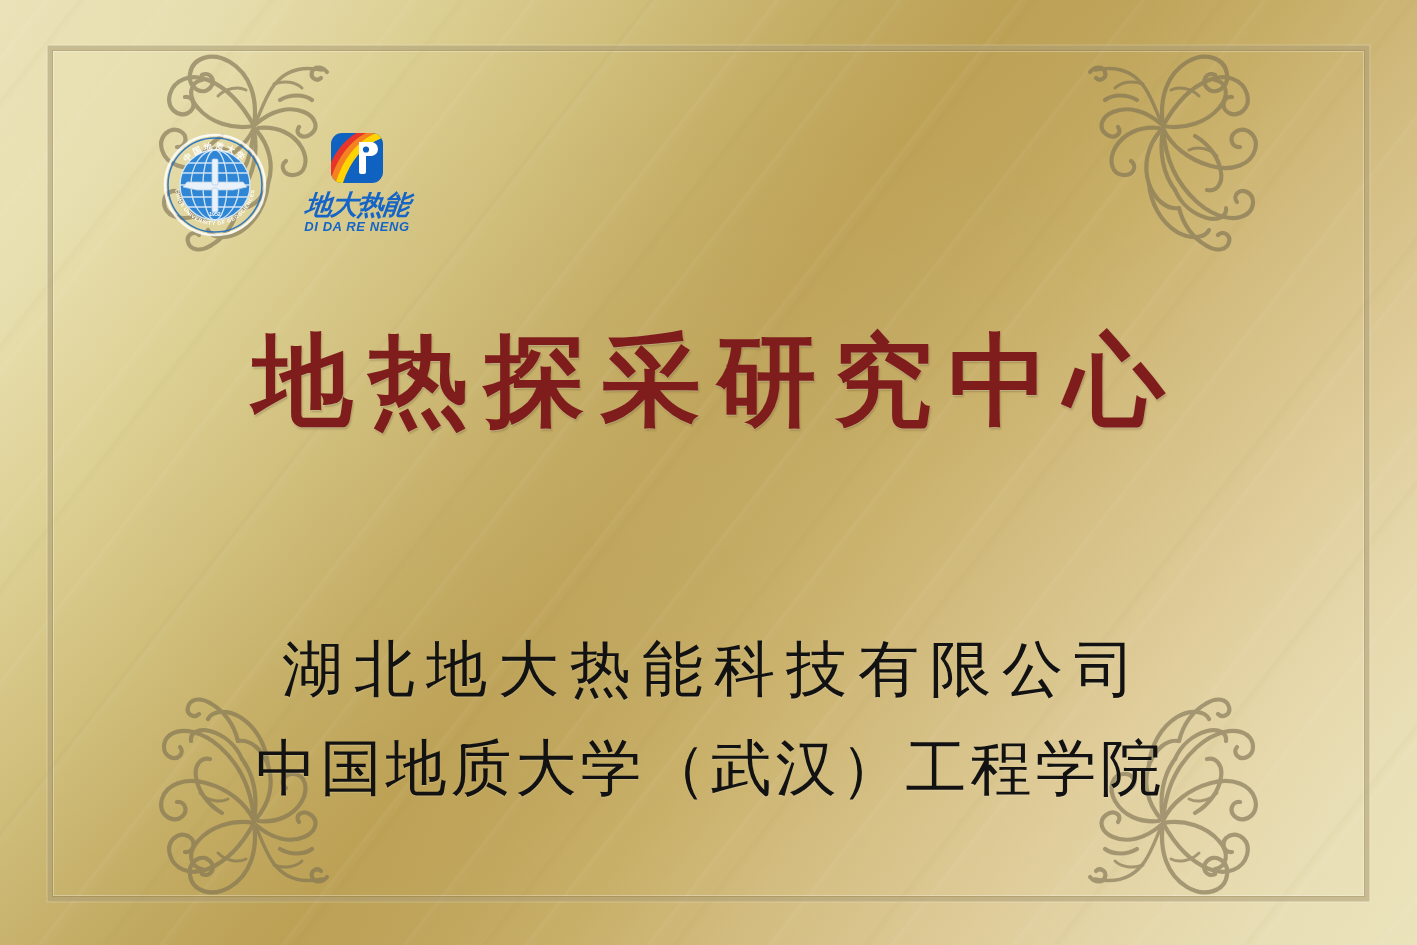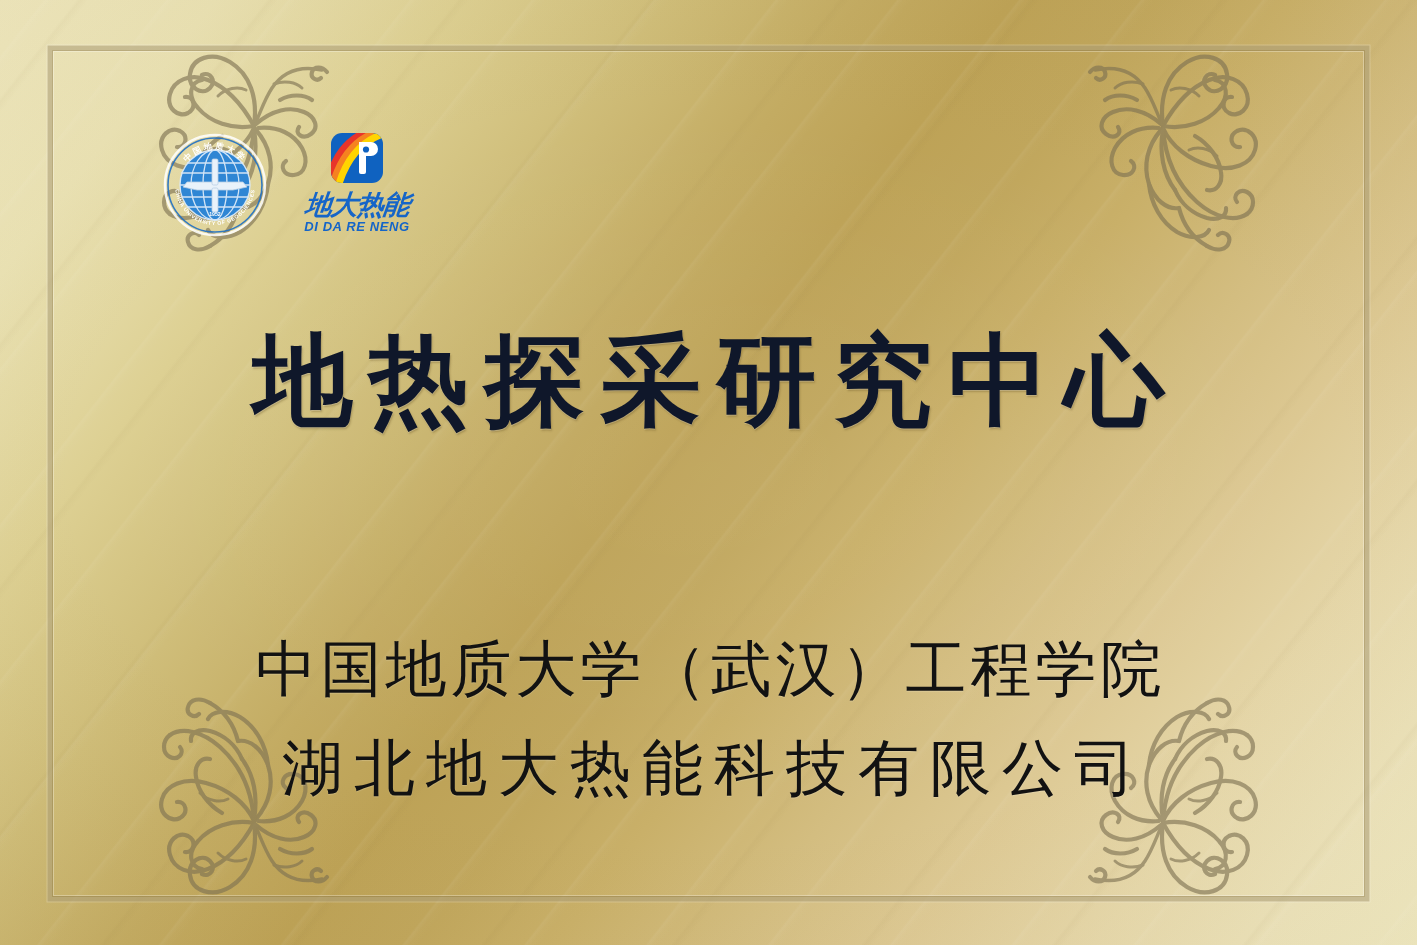--- a/index.html
+++ b/index.html
@@ -146,21 +146,21 @@
   
   .title {
     position: absolute;
     left: 0; right: 0;
     top: 327px;
     text-align: center;
     font-family: "DejaVu Sans", "Liberation Sans", sans-serif;
     font-weight: 700;
     font-size: 100px;
     line-height: 1.08;
-    color: #0f172a;
+    color: #7f1d1d;
     letter-spacing: 16px;
     text-indent: 16px;
     text-shadow:
       0 1px 0 rgba(255,255,255,0.22),
       1px 2px 2px rgba(90,70,25,0.30);
   }
   .subtitle {
     position: absolute;
     left: 0; right: 0;
     top: 620px;
@@ -371,17 +371,17 @@
       </div>
       <div class="ddrn-cn">地大热能</div>
       <div class="ddrn-en">DI DA RE NENG</div>
     </div>
 
   </div>
 
   <div class="title">地热探采研究中心</div>
 
   <div class="subtitle">
+    <div class="subtitle-line spaced">湖北地大热能科技有限公司</div>
     <div class="subtitle-line">中国地质大学（武汉）工程学院</div>
-    <div class="subtitle-line spaced">湖北地大热能科技有限公司</div>
   </div>
 
 </div>
 
 </body></html>

